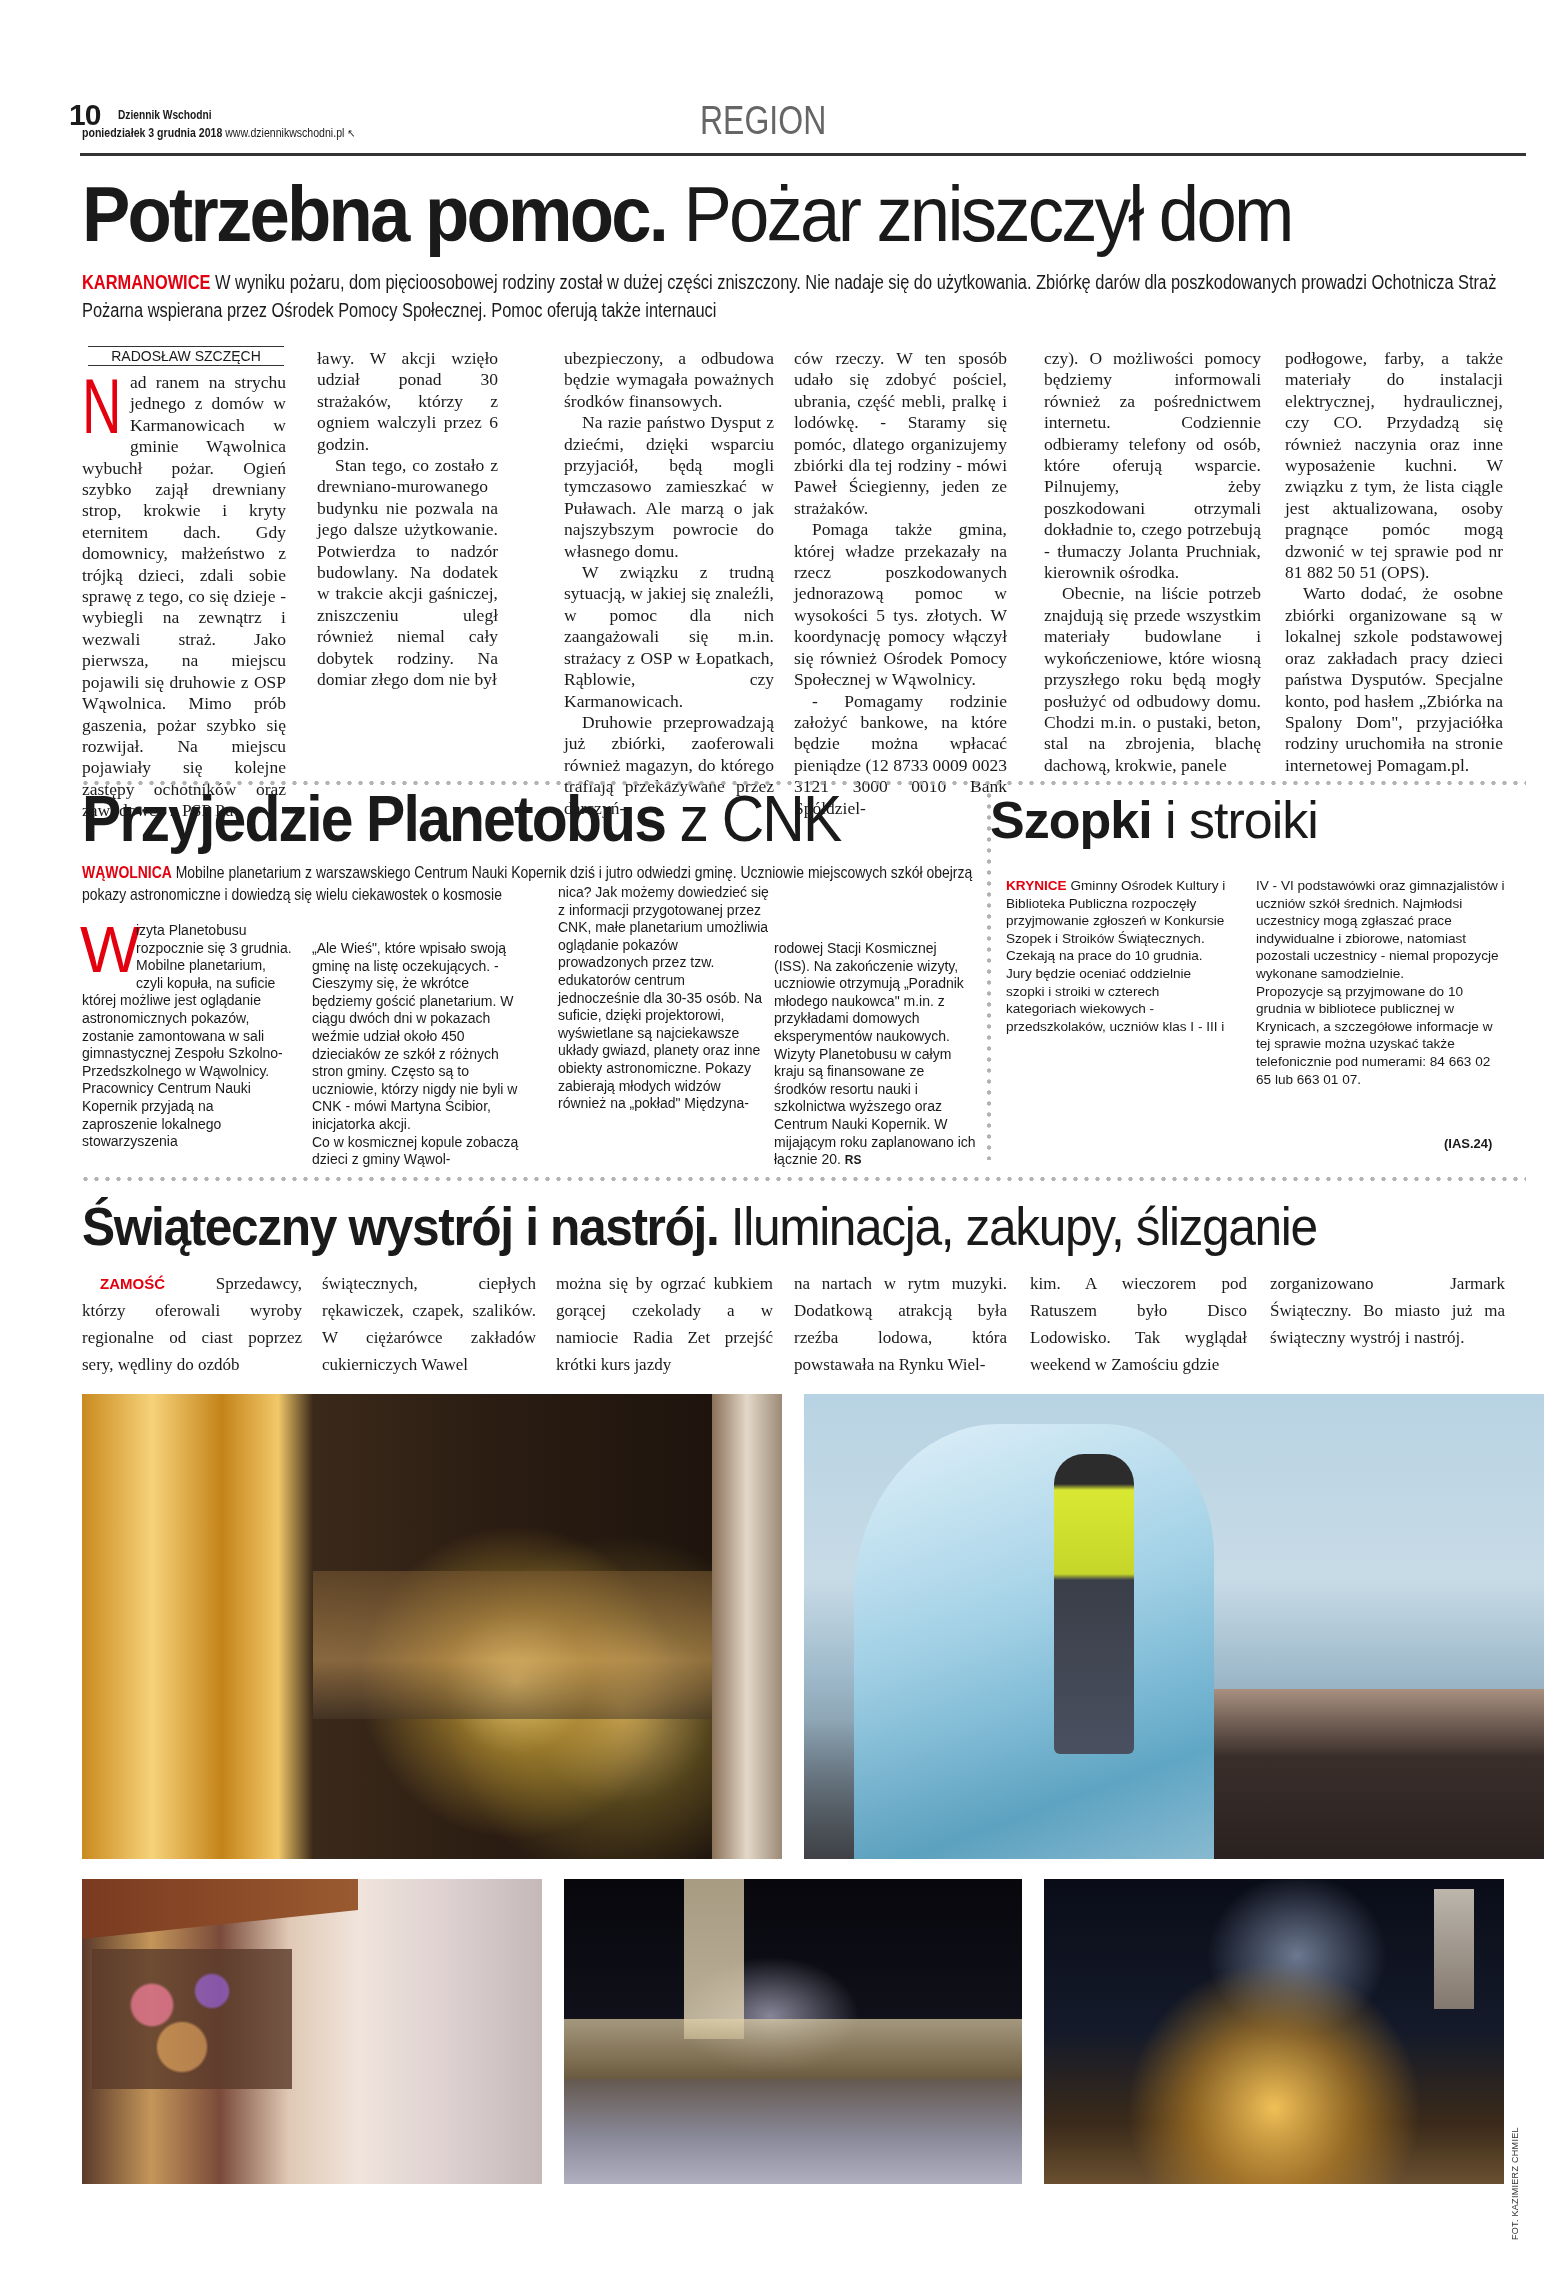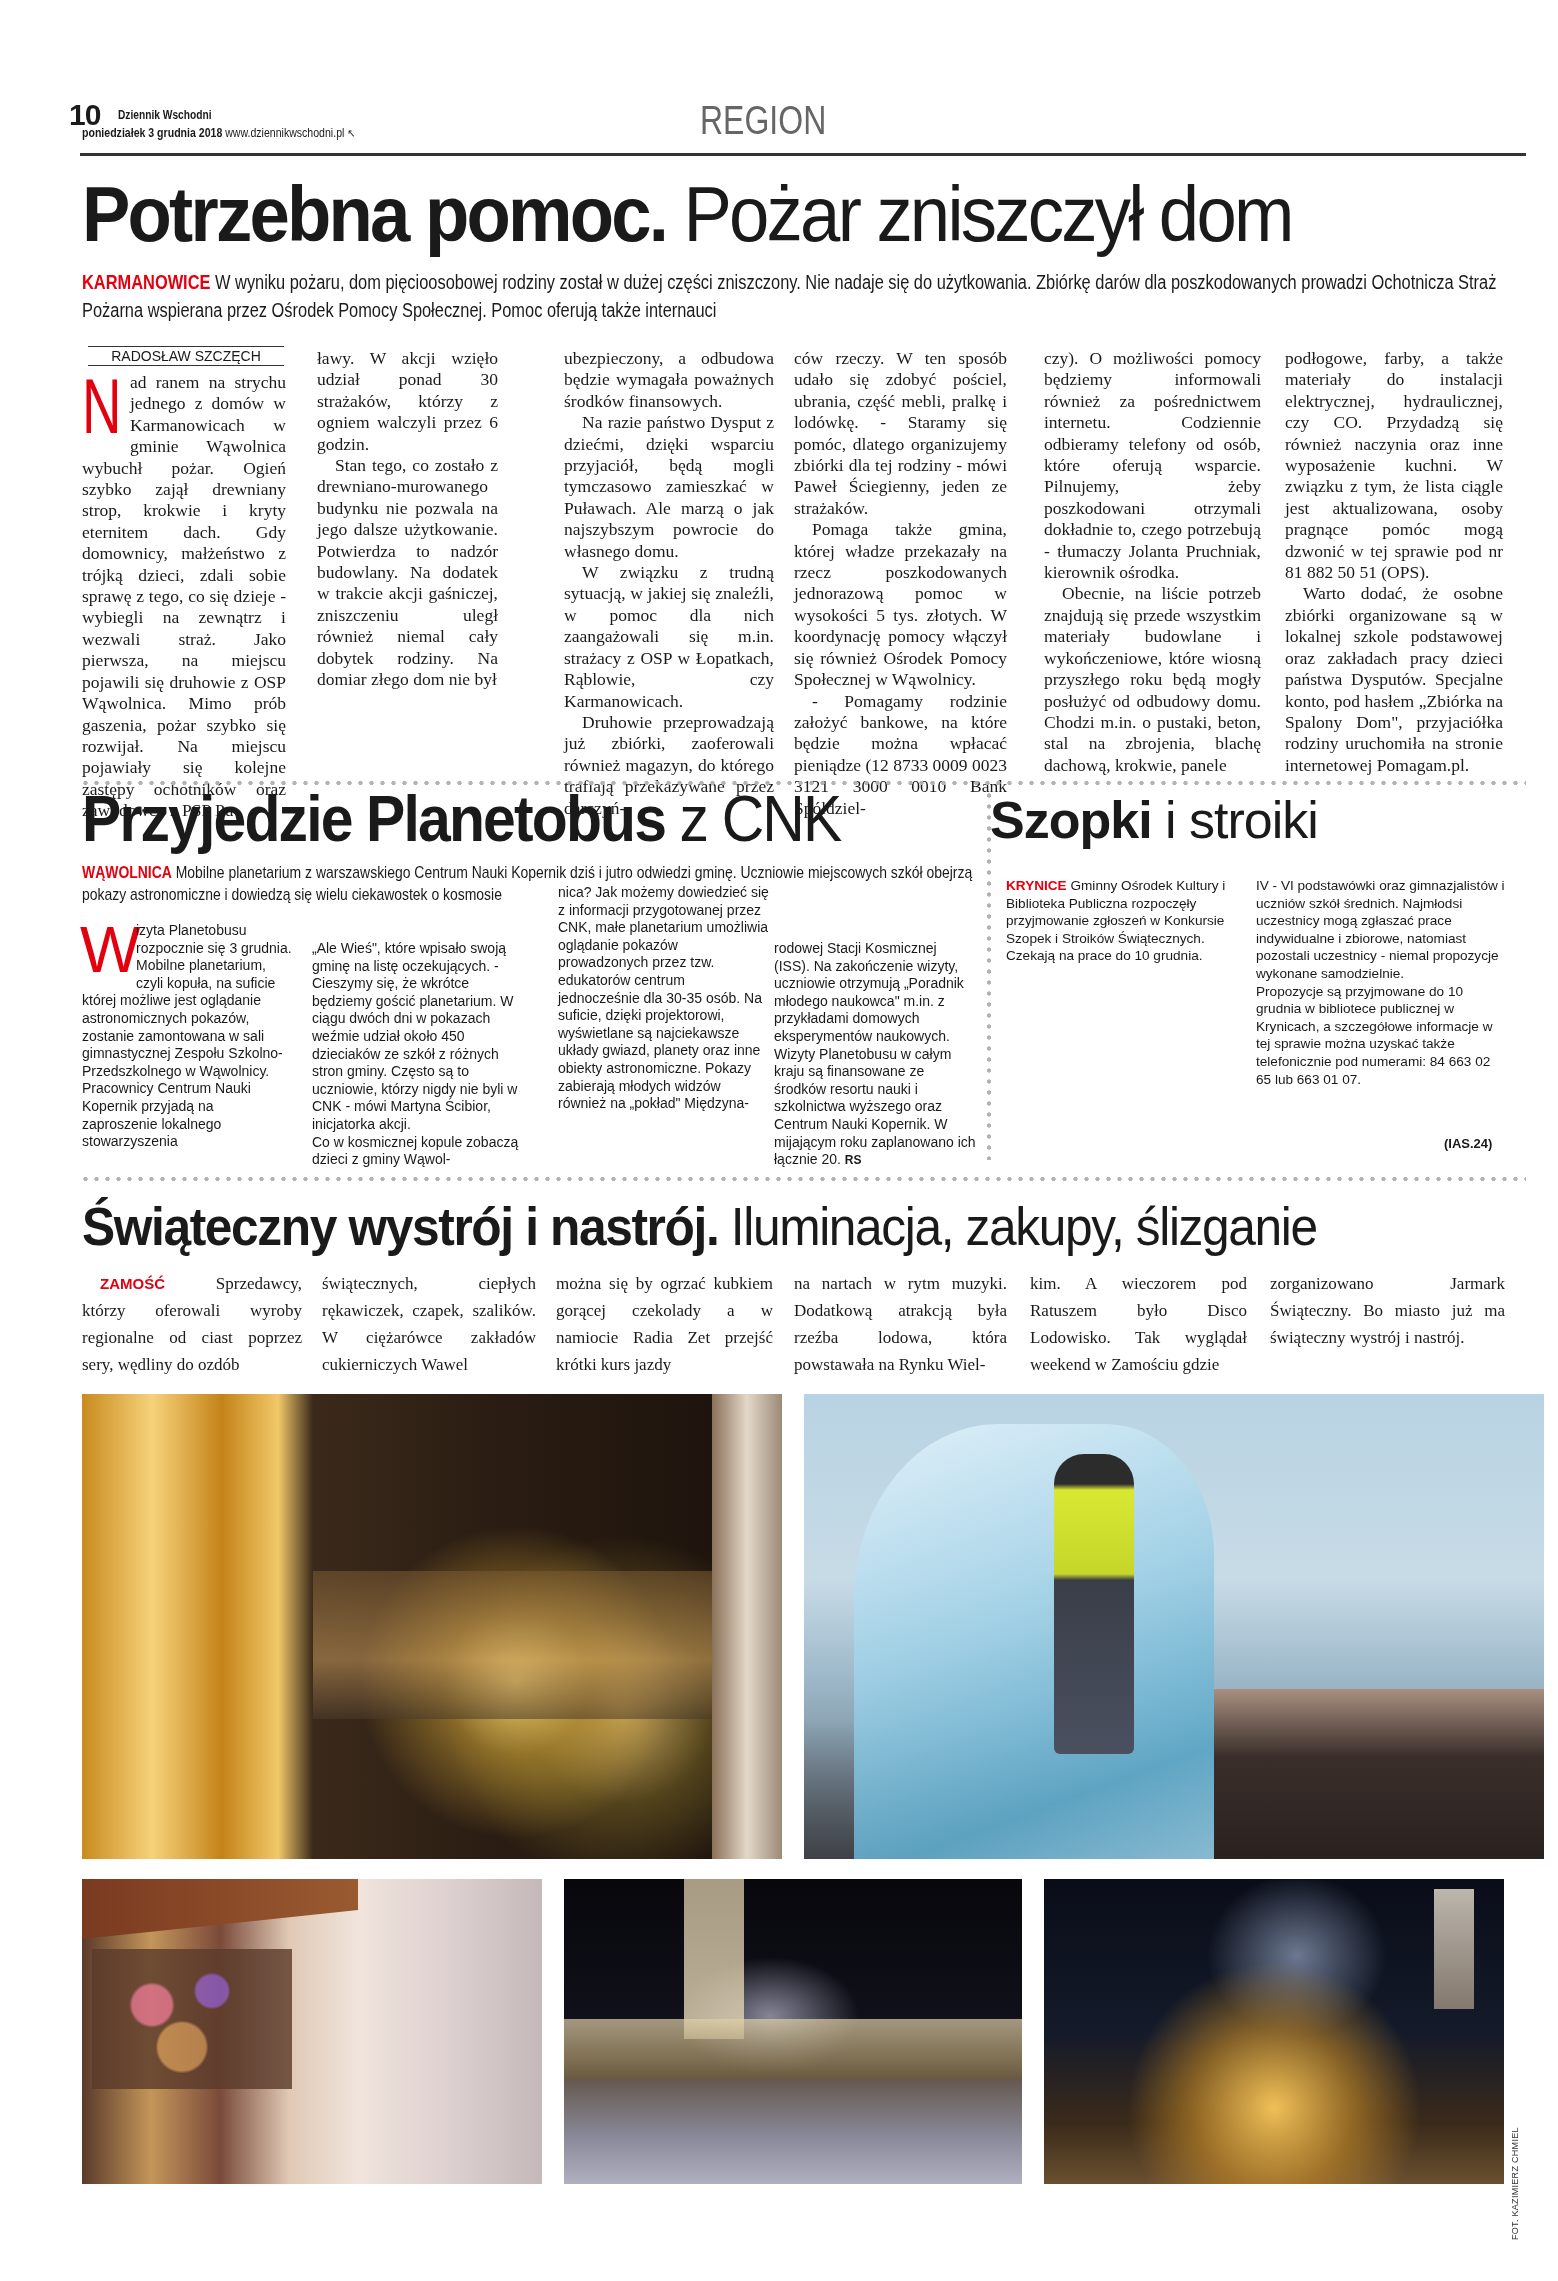--- a/index.html
+++ b/index.html
@@ -177,20 +177,21 @@
   <span>rodowej Stacji Kosmicznej (ISS). Na zakończenie wizyty, uczniowie otrzymują „Poradnik młodego naukowca" m.in. z przykładami domowych eksperymentów naukowych. Wizyty Planetobusu w całym kraju są finansowane ze środków resortu nauki i szkolnictwa wyższego oraz Centrum Nauki Kopernik. W mijającym roku zaplanowano ich łącznie 20.</span>
   <span class="rs">RS</span>
 </div>
 
 <div class="abs h3">
   <span class="b">Szopki</span>
   <span>i stroiki</span>
 </div>
 <div class="scol" style="left:1006px; top:877px; width:224px; font-size:13.6px; line-height:17.6px;">
   <div><span class="krynice">KRYNICE</span> <span>Gminny Ośrodek Kultury i Biblioteka Publiczna rozpoczęły przyjmowanie zgłoszeń w Konkursie Szopek i Stroików Świątecznych. Czekają na prace do 10 grudnia.</span></div>
+  <div>Jury będzie oceniać oddzielnie szopki i stroiki w czterech kategoriach wiekowych - przedszkolaków, uczniów klas I - III i</div>
 </div>
 <div class="scol" style="left:1256px; top:877px; width:252px; font-size:13.6px; line-height:17.6px;">
   <div>IV - VI podstawówki oraz gimnazjalistów i uczniów szkół średnich. Najmłodsi uczestnicy mogą zgłaszać prace indywidualne i zbiorowe, natomiast pozostali uczestnicy - niemal propozycje wykonane samodzielnie.</div>
   <div>Propozycje są przyjmowane do 10 grudnia w bibliotece publicznej w Krynicach, a szczegółowe informacje w tej sprawie można uzyskać także telefonicznie pod numerami: 84 663 02 65 lub 663 01 07.</div>
 </div>
 <div class="sig">(IAS.24)</div>
 
 <div class="abs h4">
   <span class="b">Świąteczny wystrój i nastrój.</span>
   <span>Iluminacja, zakupy, ślizganie</span>

